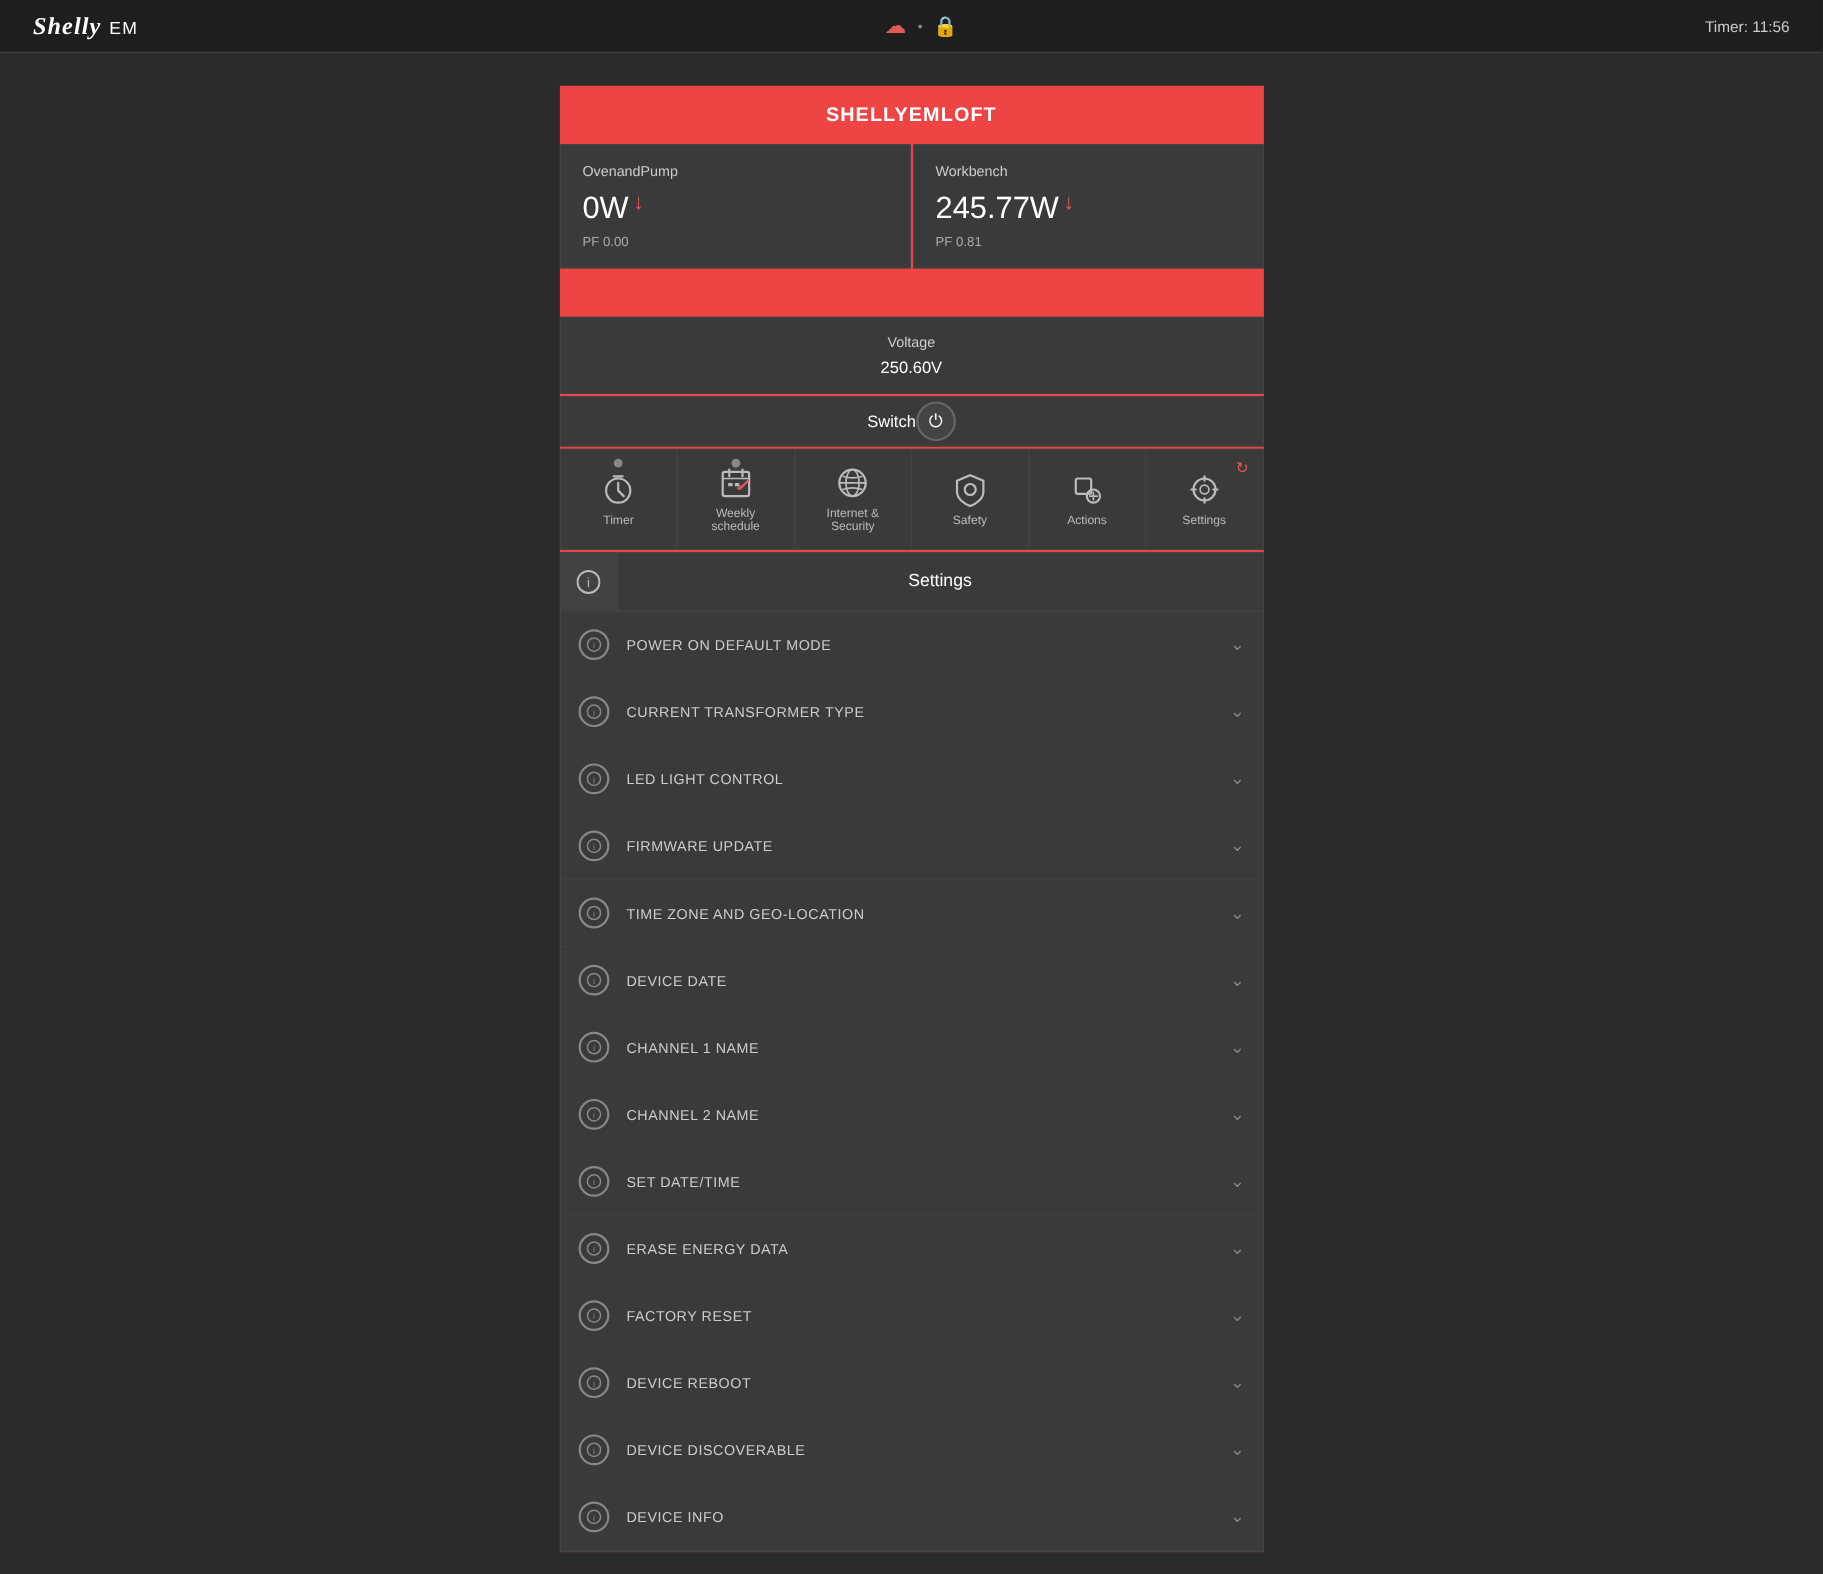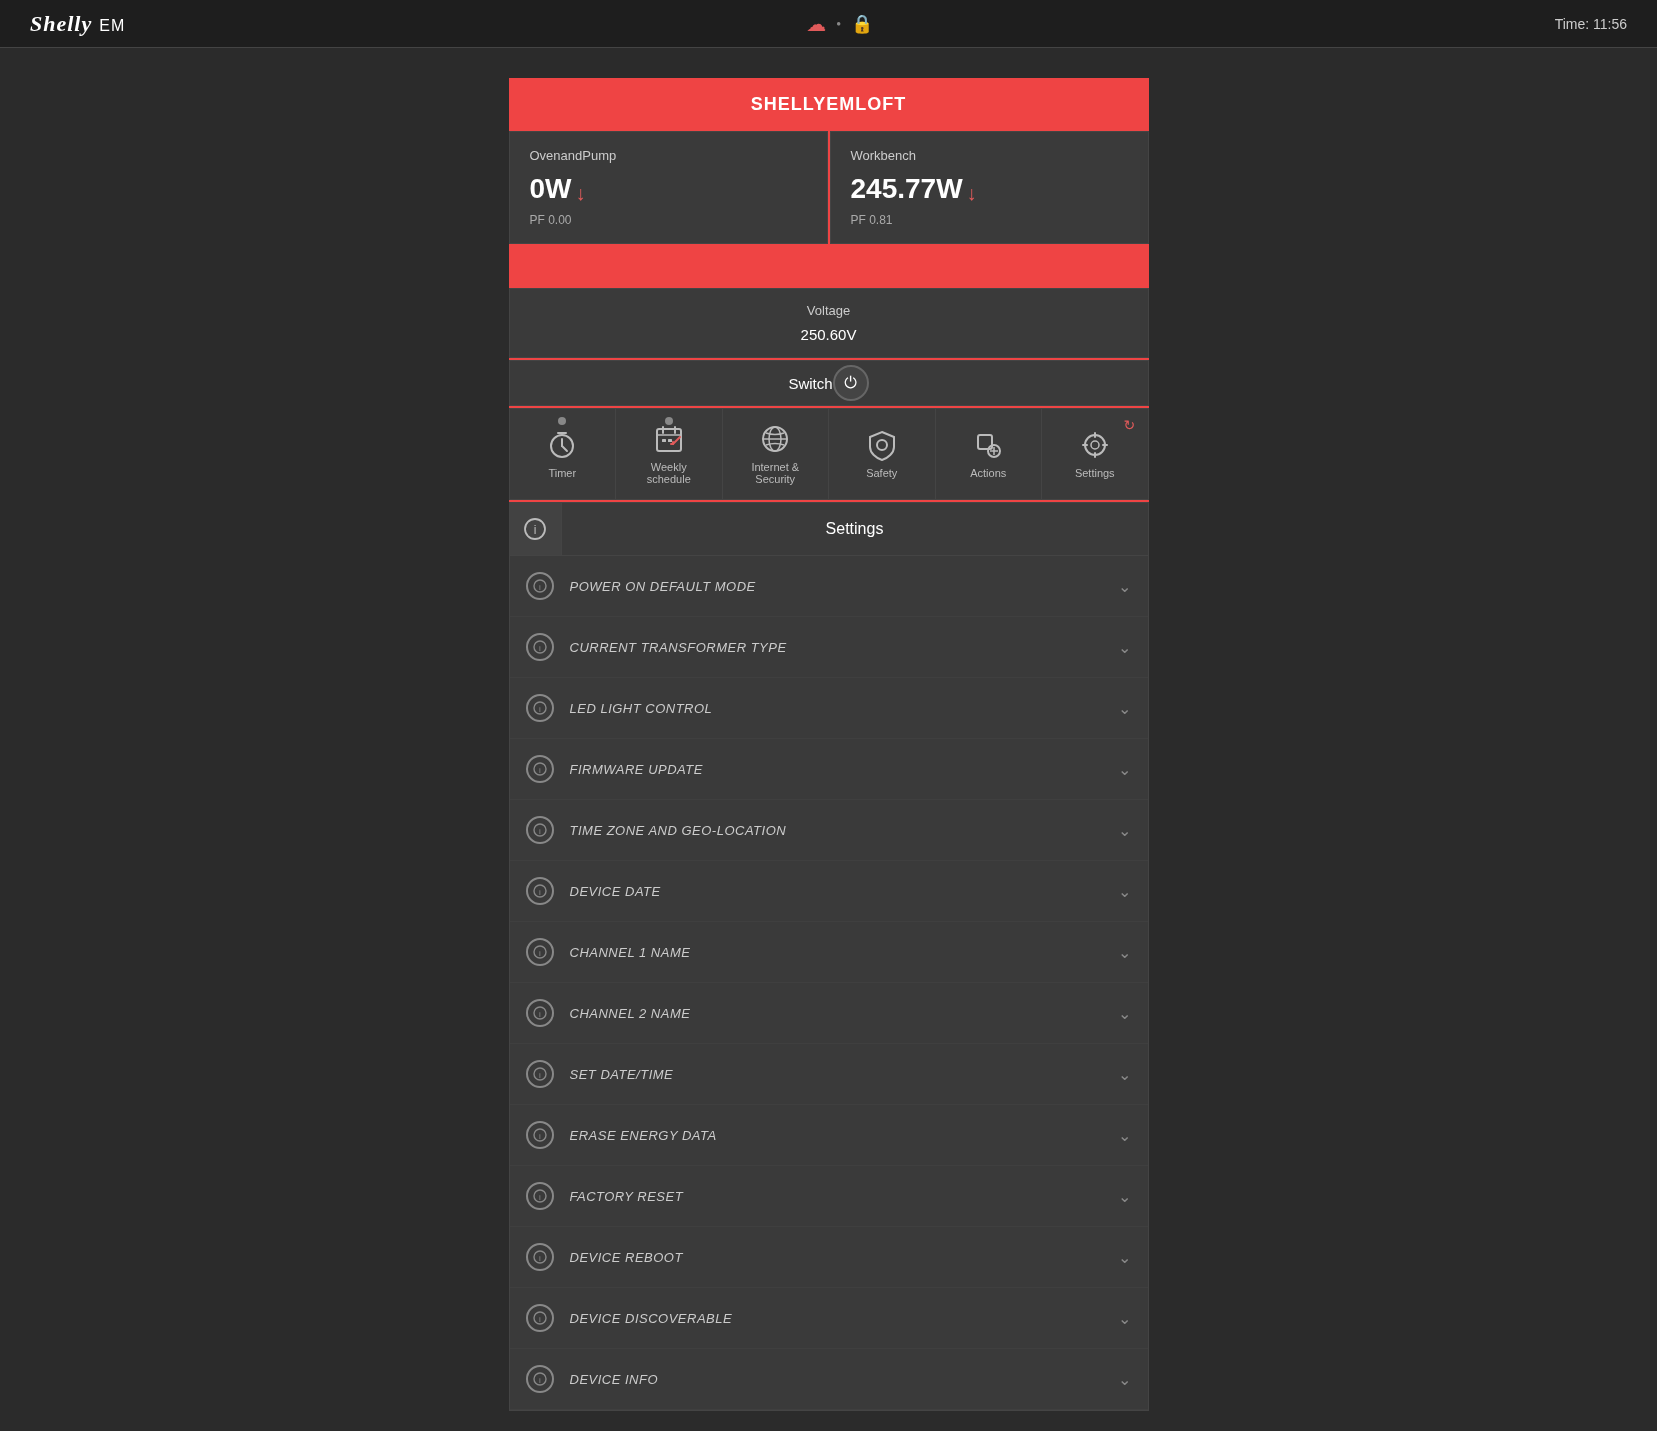--- a/index.html
+++ b/index.html
@@ -76,25 +76,25 @@
     .channel-card:first-child {
       margin-right: 2px;
     }
     .channel-name {
       font-size: 13px;
       color: #ccc;
       margin-bottom: 10px;
     }
     .channel-power {
       font-size: 28px;
-      font-weight: bold;
+      font-weight: normal;
       color: #ffffff;
       margin-bottom: 8px;
       display: flex;
-      align-items: flex-end;
+      align-items: flex-start;
       gap: 4px;
     }
     .down-arrow {
       color: #e05a5a;
       font-size: 20px;
     }
     .channel-pf {
       font-size: 12px;
       color: #aaa;
     }
@@ -241,21 +241,20 @@
       font-size: 13px;
       color: #aaa;
       margin-right: 16px;
       flex-shrink: 0;
     }
     .settings-row-label {
       flex: 1;
       font-size: 13px;
       color: #ccc;
       letter-spacing: 0.5px;
-      font-style: italic;
     }
     .settings-row-chevron {
       color: #888;
       font-size: 16px;
     }
 
     
     .cloud-icon {
       color: #e05a5a;
       font-size: 20px;
@@ -283,21 +282,21 @@
   <div class="header-logo">
     <span style="font-style:italic; font-family: Georgia, serif;">Shelly</span>
     <span class="em">EM</span>
   </div>
   <div class="header-icons">
     <span class="cloud-icon">☁</span>
     <span class="dot-icon">●</span>
     <span class="lock-icon">🔒</span>
   </div>
   <div class="header-time">
-    <span>Time:</span>
+    <span>Timer:</span>
     <span>11:56</span>
   </div>
 </div>
 
 <div class="main-container">
   <div class="content-panel">
 
     <div class="device-title">SHELLYEMLOFT</div>
 
     <div class="channel-row">

